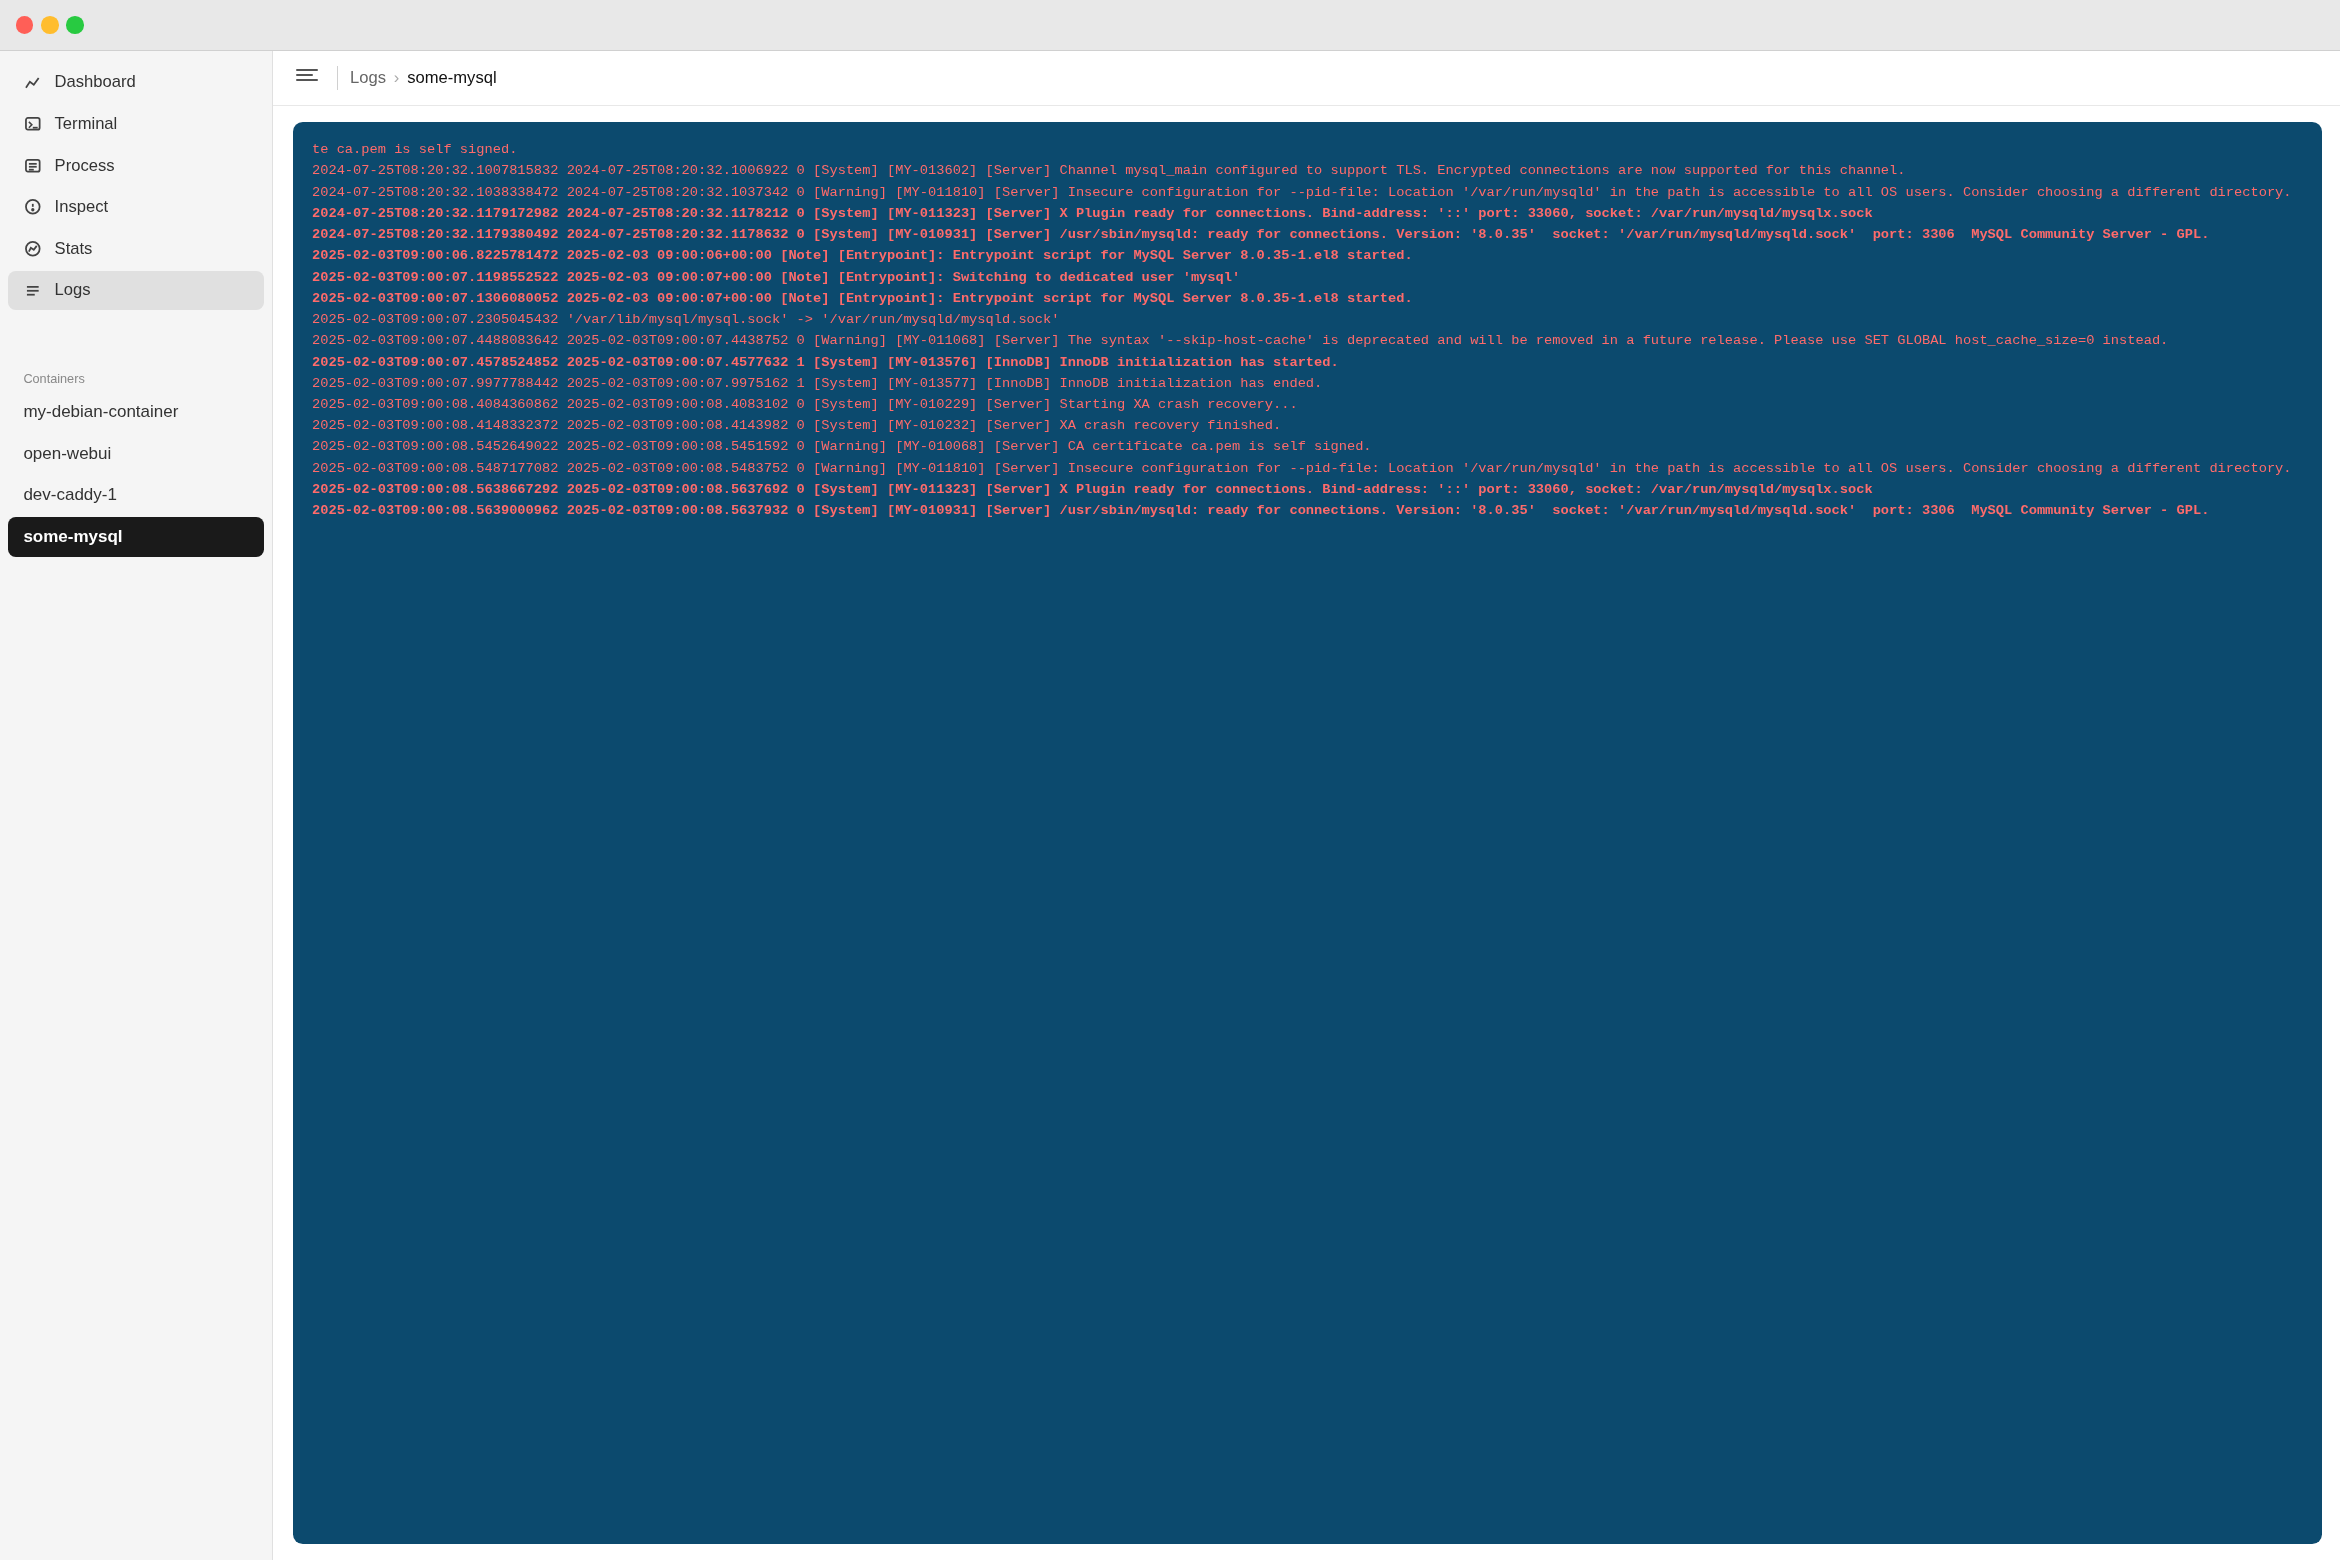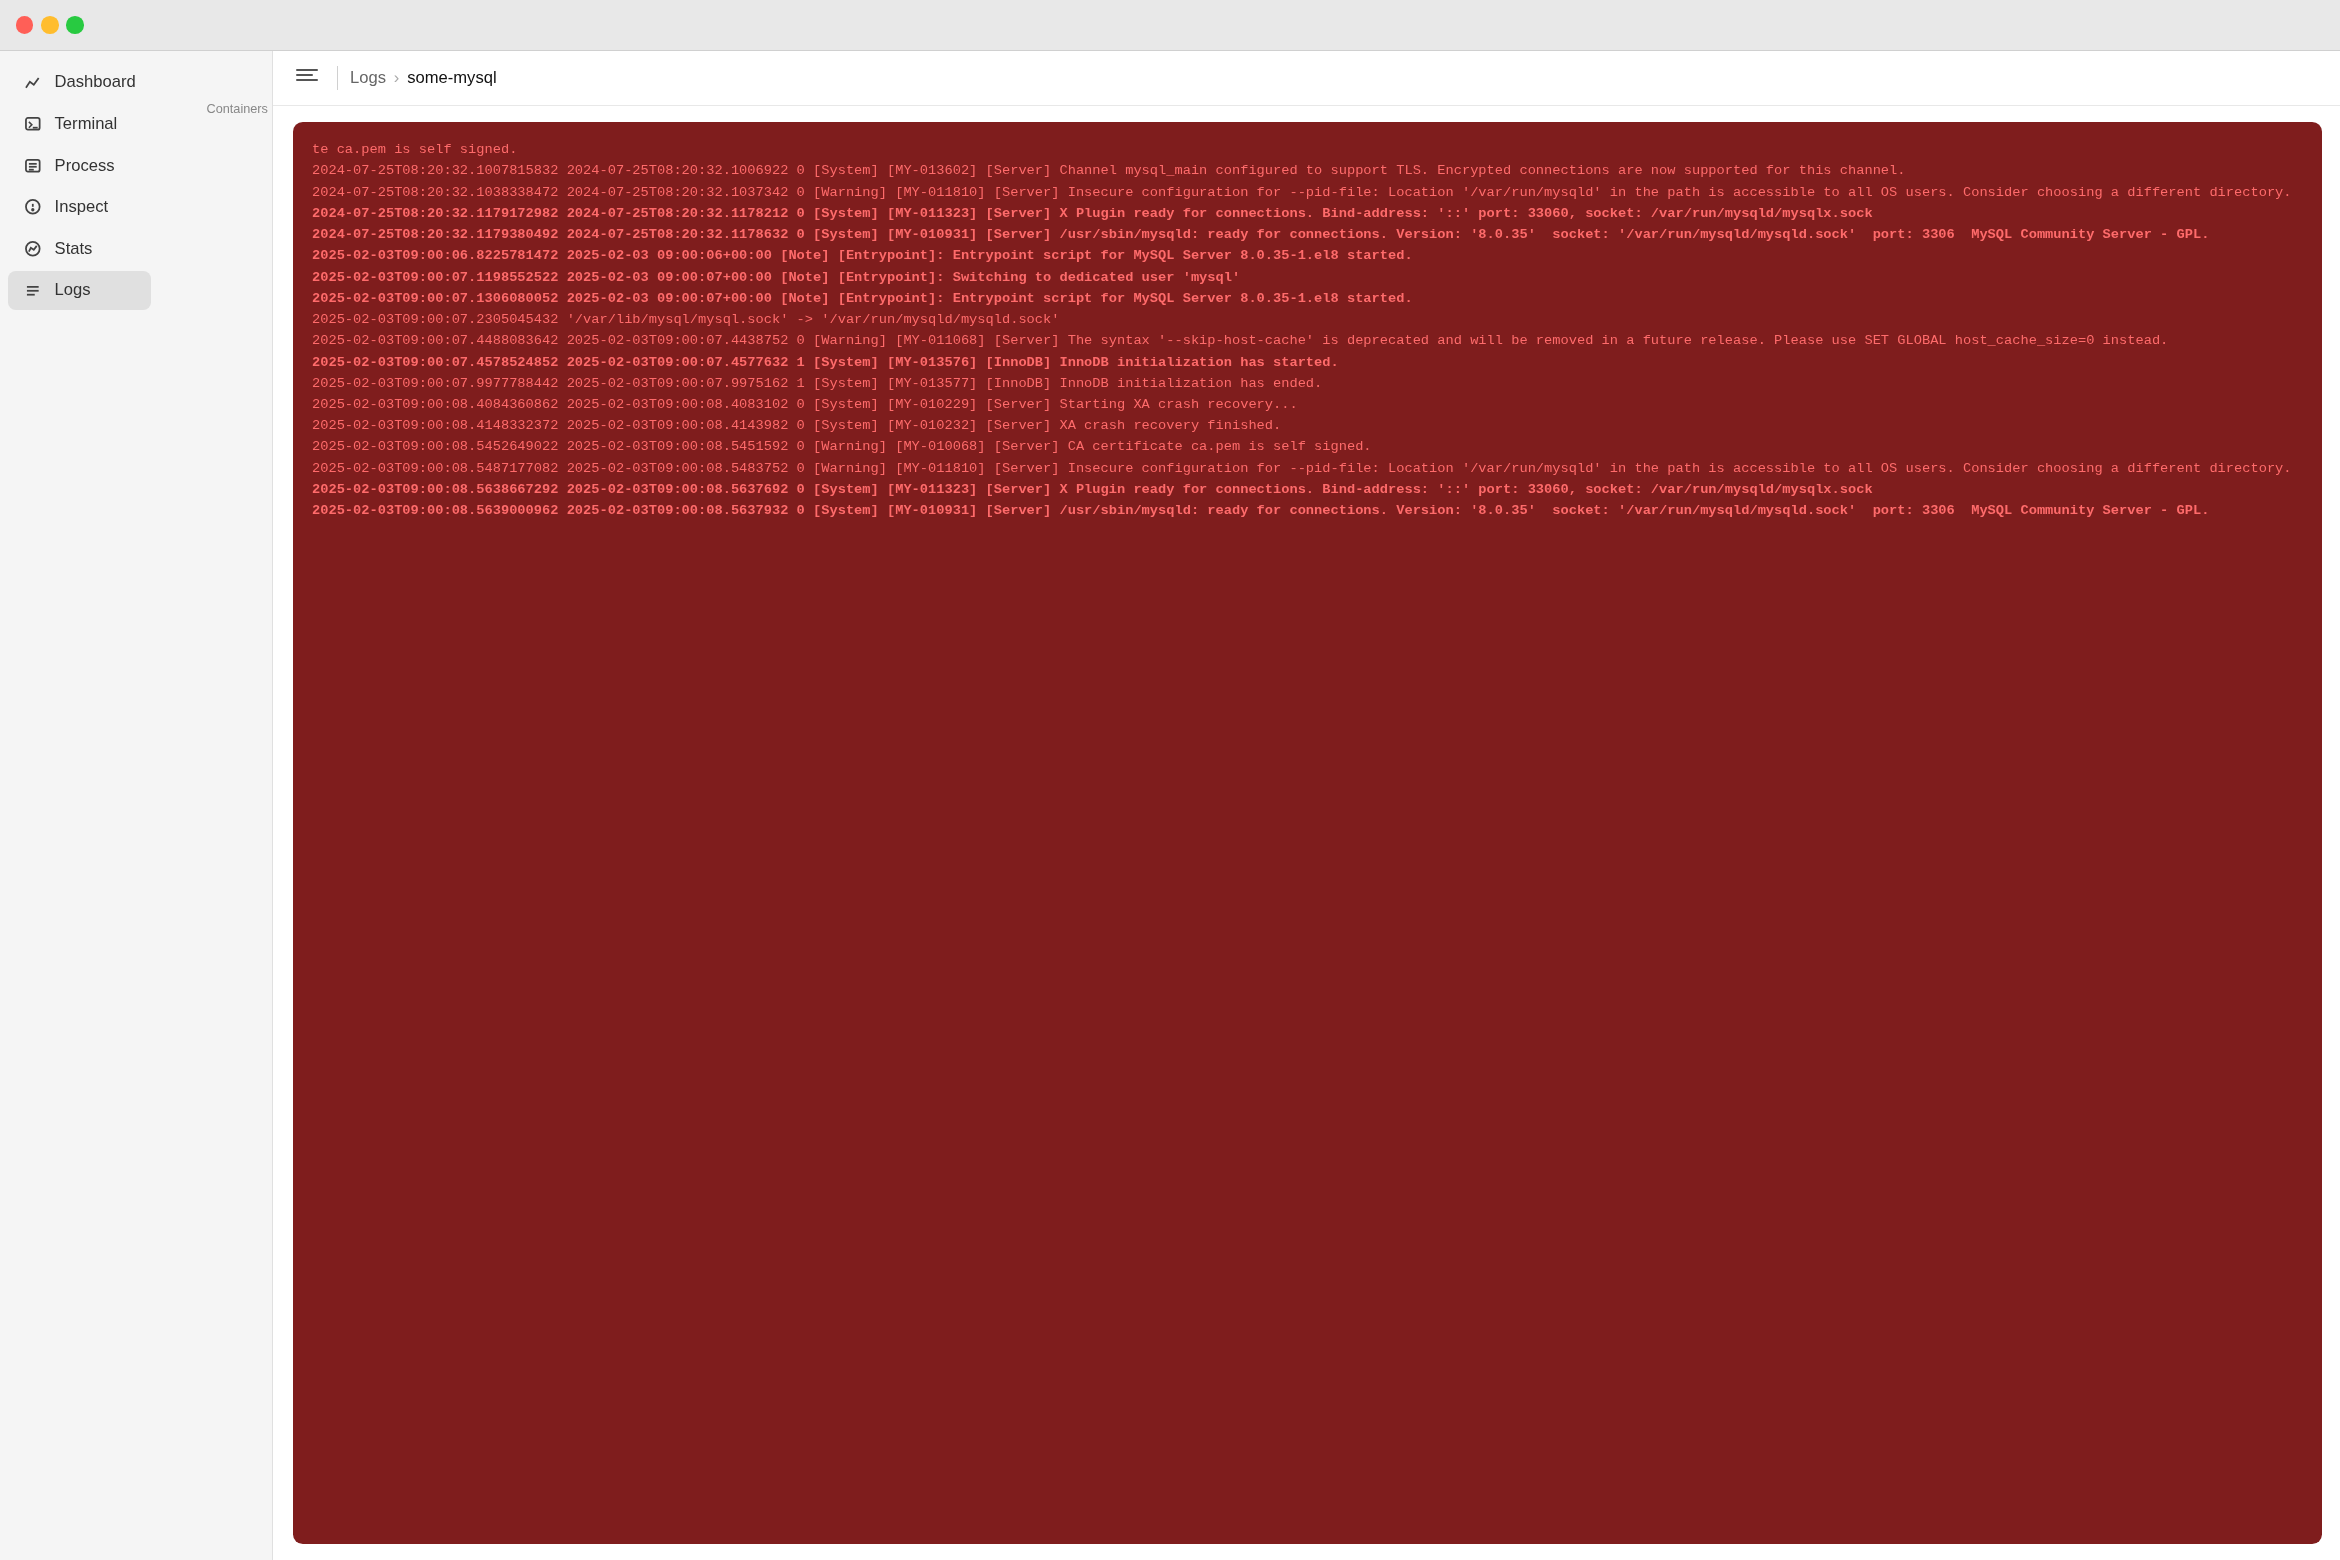--- a/index.html
+++ b/index.html
@@ -42,24 +42,23 @@
       flex: 1;
       overflow: hidden;
     }
 
     
     .sidebar {
       width: 273px;
       background: #f5f5f5;
       border-right: 1px solid #e0e0e0;
       display: flex;
-      flex-direction: row;
+      flex-direction: column;
       padding-top: 11.7px;
       flex-shrink: 0;
-      gap: 24px;
     }
 
     .sidebar-nav {
       padding: 0 7.8px;
       margin-bottom: 19.5px;
     }
 
     .sidebar-item {
       display: flex;
       align-items: center;
@@ -174,21 +173,21 @@
     }
 
     .log-container {
       flex: 1;
       overflow: hidden;
       padding: 15.6px 19.5px;
       background: #fff;
     }
 
     .log-box {
-      background: #7f1d1d;
+      background: #0c4a6e;
       border-radius: 9.8px;
       height: 100%;
       overflow: hidden;
       padding: 17.6px 19.5px;
       font-family: 'Menlo', 'Monaco', 'Courier New', monospace;
       font-size: 13.7px;
       line-height: 1.55;
       color: #ff6b6b;
       overflow-y: auto;
     }

